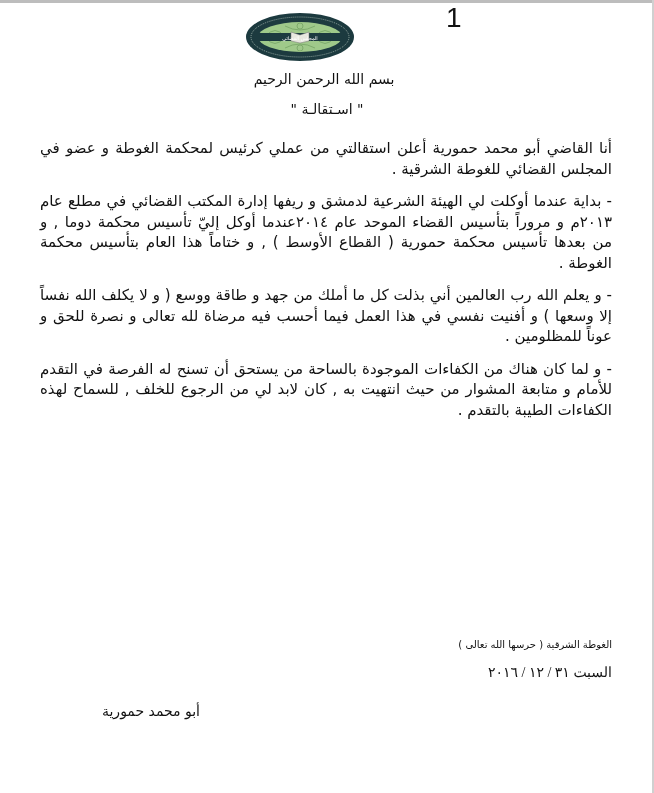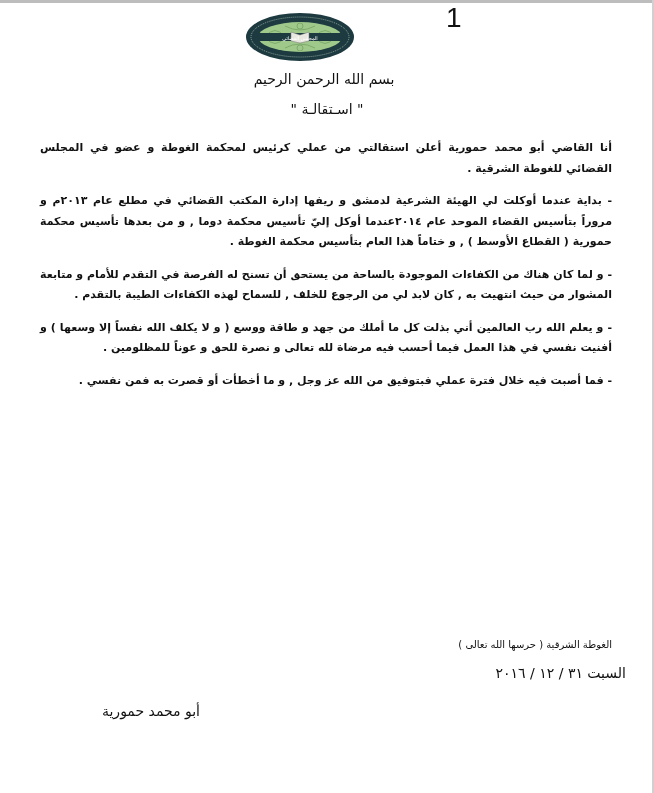--- a/index.html
+++ b/index.html
@@ -60,41 +60,41 @@
     left: 0; width: 654px;
     text-align: center;
     font-size: 14px;
     line-height: 18px;
   }
   .body-text {
     position: absolute;
     top: 138px;
     right: 42px;
     width: 572px;
-    font-size: 11px;
+    font-size: 15px;
     line-height: 20.5px;
     text-align: justify;
-    font-weight: bold;
   }
   .body-text p {
     margin: 0 0 12px 0;
   }
   .place {
     position: absolute;
     top: 636px;
     right: 42px;
     font-size: 10px;
     line-height: 18px;
   }
   .date {
     position: absolute;
     top: 664px;
-    right: 28px;
+    right: 42px;
     font-size: 14px;
     line-height: 18px;
+    font-family: Liberation Serif, serif;
   }
   .signature {
     position: absolute;
     top: 702px;
     left: 96px;
     width: 110px;
     text-align: center;
     font-size: 14px;
     line-height: 18px;
     direction: rtl;
@@ -125,21 +125,20 @@
   <text x="55" y="27.5" text-anchor="middle" font-size="5" fill="#ffffff" font-family="DejaVu Sans, sans-serif" direction="rtl">المجلس القضائي</text>
 </svg>
 
 <div class="doc">
   <div class="basmala">بسم الله الرحمن الرحيم</div>
   <div class="title">" اسـتقالـة "</div>
 
   <div class="body-text">
     <p>أنا القاضي أبو محمد حمورية أعلن استقالتي من عملي كرئيس لمحكمة الغوطة و عضو في المجلس القضائي للغوطة الشرقية .</p>
     <p>- بداية عندما أوكلت لي الهيئة الشرعية لدمشق و ريفها إدارة المكتب القضائي في مطلع عام ٢٠١٣م و مروراً بتأسيس القضاء الموحد عام ٢٠١٤عندما أوكل إليّ تأسيس محكمة دوما , و من بعدها تأسيس محكمة حمورية ( القطاع الأوسط ) , و ختاماً هذا العام بتأسيس محكمة الغوطة .</p>
+    <p>- و يعلم الله رب العالمين أني بذلت كل ما أملك من جهد و طاقة ووسع ( و لا يكلف الله نفساً إلا وسعها ) و أفنيت نفسي في هذا العمل فيما أحسب فيه مرضاة لله تعالى و نصرة للحق و عوناً للمظلومين .</p>
     <p>- و لما كان هناك من الكفاءات الموجودة بالساحة من يستحق أن تسنح له الفرصة في التقدم للأمام و متابعة المشوار من حيث انتهيت به , كان لابد لي من الرجوع للخلف , للسماح لهذه الكفاءات الطيبة بالتقدم .</p>
-    <p>- و يعلم الله رب العالمين أني بذلت كل ما أملك من جهد و طاقة ووسع ( و لا يكلف الله نفساً إلا وسعها ) و أفنيت نفسي في هذا العمل فيما أحسب فيه مرضاة لله تعالى و نصرة للحق و عوناً للمظلومين .</p>
-    <p>- فما أصبت فيه خلال فترة عملي فبتوفيق من الله عز وجل , و ما أخطأت أو قصرت به فمن نفسي .</p>
   </div>
 
   <div class="place">الغوطة الشرقية ( حرسها الله تعالى )</div>
   <div class="date">السبت ٣١ / ١٢ / ٢٠١٦</div>
   <div class="signature">أبو محمد حمورية</div>
 </div>
 
 </body></html>

